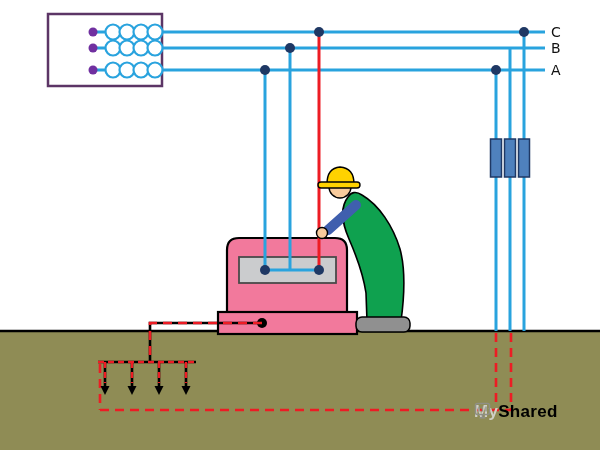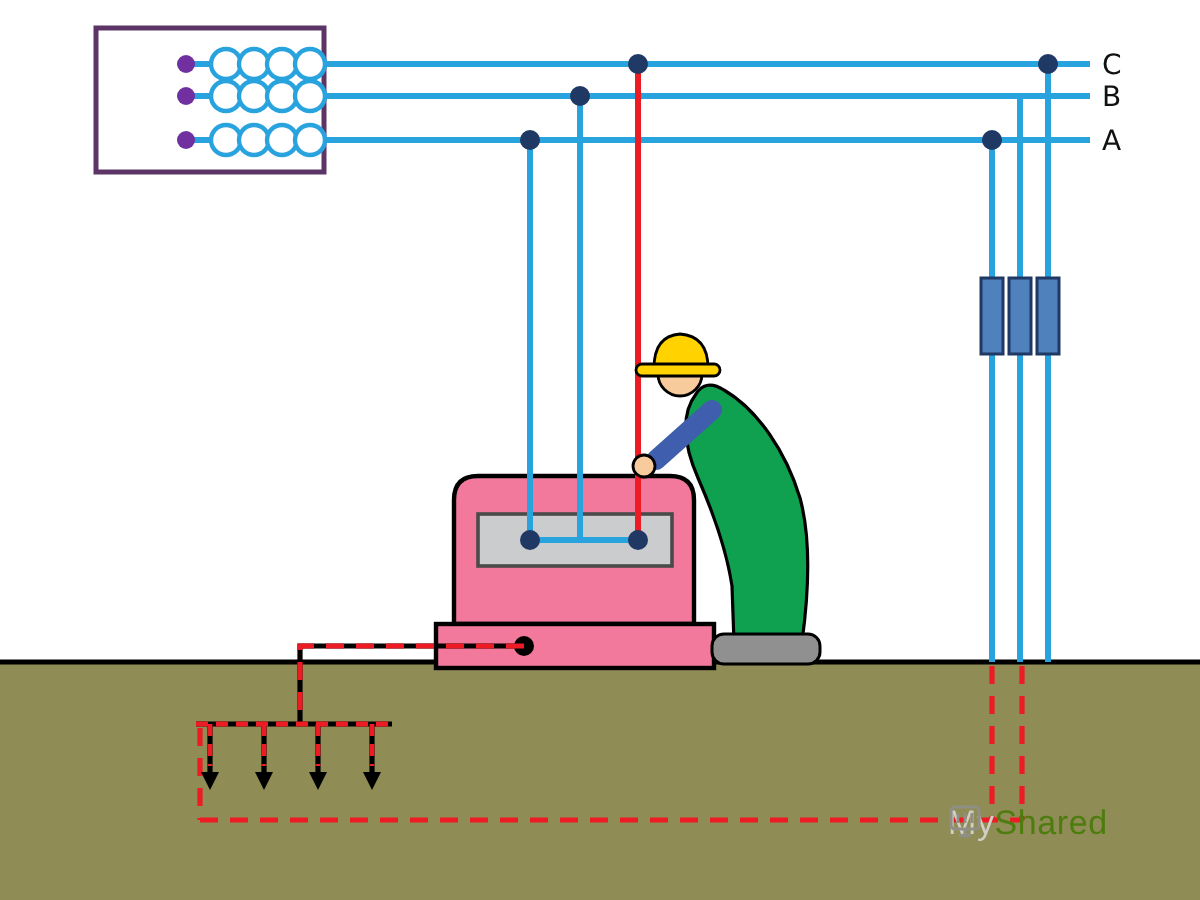--- a/index.html
+++ b/index.html
@@ -28,23 +28,23 @@
   .sleeve{stroke:#3F5FAE;stroke-width:10;stroke-linecap:round;fill:none;}
   .skin{fill:#F8CB9C;stroke:#000;stroke-width:1.4;}
   .hat{fill:#FFD200;stroke:#000;stroke-width:1.4;}
   .boot{fill:#909090;stroke:#000;stroke-width:1.5;}
   .lbl{font:14px "DejaVu Sans",sans-serif;fill:#111;}
   
   .watermark{
     position:absolute;left:474px;top:402px;display:flex;align-items:center;gap:5px;
     z-index:5;user-select:none;
   }
-  .wm-text{font-size:17px;font-weight:400;letter-spacing:.3px;display:flex;}
+  .wm-text{font-size:17px;font-weight:700;letter-spacing:.3px;display:flex;}
   .wm-my{color:#CFCFC6;}
-  .wm-shared{color:#4d7c0f;}
+  .wm-shared{color:#000000;}
 </style>
 </head>
 <body>
 
 <div class="canvas">
   <svg width="600" height="450" viewBox="0 0 600 450">
 
     <rect class="soil" x="0" y="331" width="600" height="119"></rect>
     <line class="soil-edge" x1="0" y1="331" x2="600" y2="331"></line>
 

